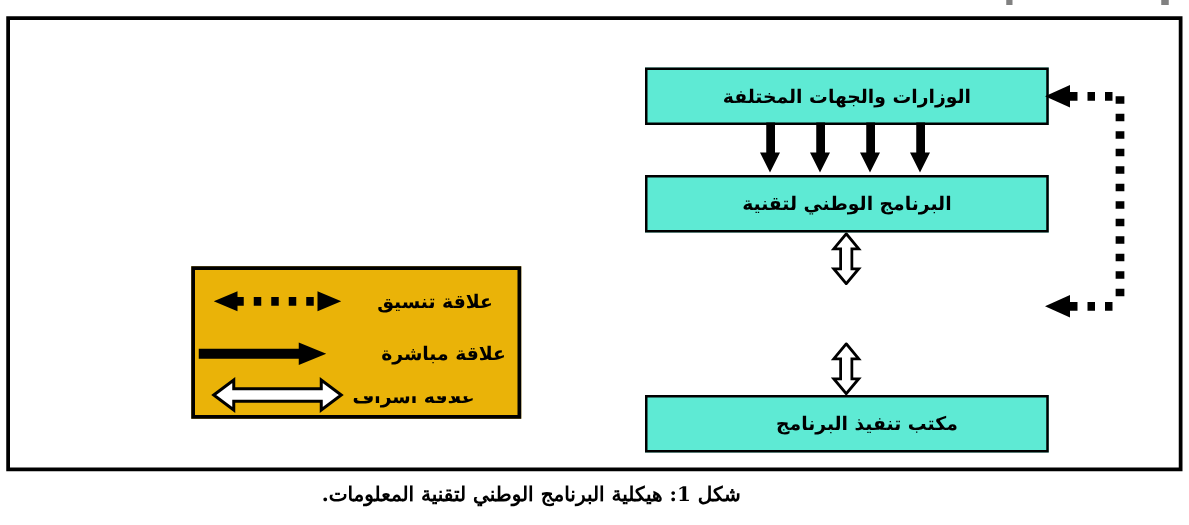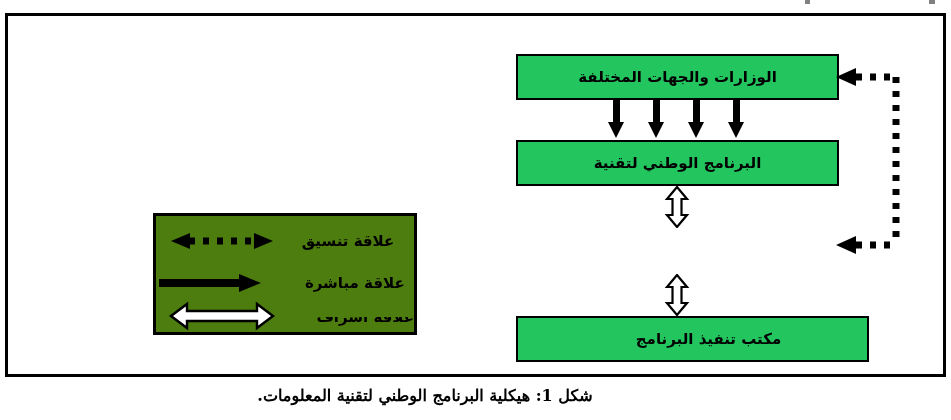--- a/index.html
+++ b/index.html
@@ -34,39 +34,39 @@
     border: 3px solid #000;
     box-sizing: border-box;
     background: #fff;
   }
 
   
   .proc-box {
     position: absolute;
     border: 2px solid #000;
     box-sizing: border-box;
-    background: #22c55e;
+    background: #5eead4;
     display: flex;
     align-items: center;
     justify-content: center;
     direction: rtl;
   }
   .proc-box .box-label {
     font-size: 15px;
     font-weight: bold;
     color: #000;
     line-height: 1;
     white-space: nowrap;
     letter-spacing: 0px;
   }
 
   #box-ministries { left: 508px; top: 38px;  width: 323px; height: 46px; }
   #box-national   { left: 508px; top: 124px; width: 323px; height: 46px; }
   #box-steering   { left: 508px; top: 212px; width: 323px; height: 46px; }
-  #box-office     { left: 508px; top: 300px; width: 353px; height: 46px; padding-left: 32px; }
+  #box-office     { left: 508px; top: 300px; width: 323px; height: 46px; padding-left: 32px; }
 
   
   .down-arrow {
     position: absolute;
     width: 17px;
     height: 40px;
   }
   .down-arrow .shaft {
     position: absolute;
     left: 5px;
@@ -106,21 +106,21 @@
 
   
   #legend-box {
     position: absolute;
     left: 145px;
     top: 197px;
     width: 264px;
     height: 122px;
     border: 3px solid #000;
     box-sizing: border-box;
-    background: #4d7c0f;
+    background: #eab308;
     overflow: hidden;
   }
   .legend-row {
     position: absolute;
     left: 0;
     width: 100%;
     height: 38px;
     display: flex;
     align-items: center;
     direction: rtl;
@@ -145,21 +145,21 @@
   }
   .legend-glyph svg { display: block; overflow: visible; }
 
   
   .legend-label-clipped {
     position: relative;
     overflow: hidden;
     height: 13px;
     display: block;
     width: 132px;
-    text-align: right;
+    text-align: left;
     text-decoration: underline;
   }
   .legend-label-clipped span {
     position: absolute;
     left: 0;
     right: 0;
     top: -9px;
     font-size: 15px;
     font-weight: bold;
     color: #000;

